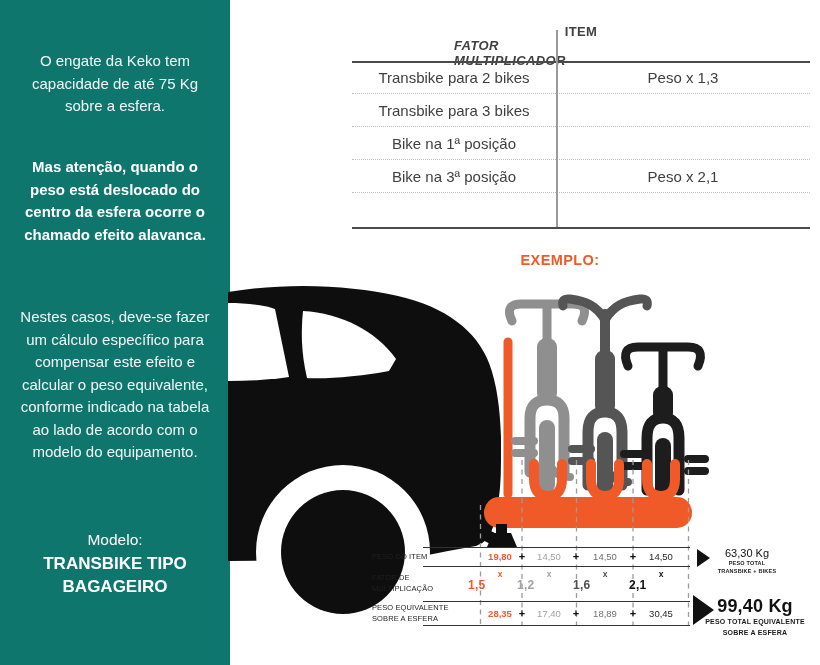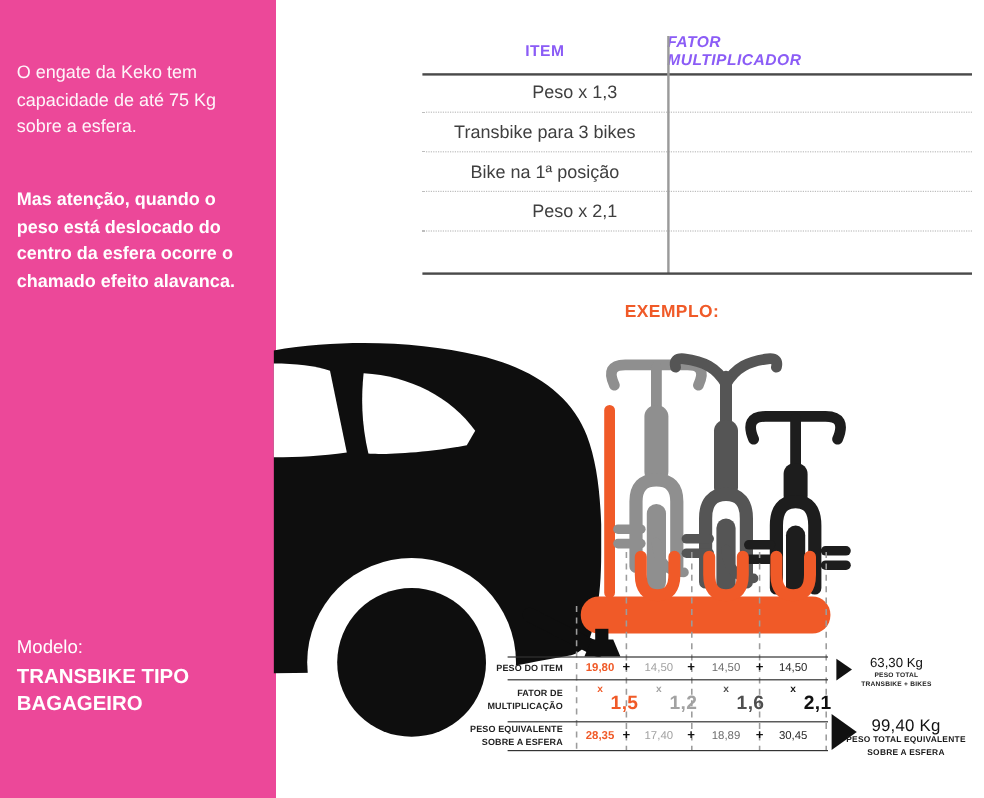--- a/index.html
+++ b/index.html
@@ -4,106 +4,109 @@
 <style>
   * { margin:0; padding:0; box-sizing:border-box; }
   body { background:#fff; }
   .page {
     position:relative; width:820px; height:665px; background:#fff;
     overflow:hidden; font-family:"Liberation Sans", sans-serif;
   }
   
   .sidebar {
     position:absolute; left:0; top:0; width:230px; height:665px;
-    background:#ec4899; color:#fff; 
+    background:#0f766e; color:#fff; text-align:center;
   }
   .sidebar p { position:absolute; left:14px; width:202px; font-size:15px; line-height:1.5; color:rgba(255,255,255,0.95); }
   .sb-p1 { top:50px; }
   .sb-p2 { top:156px; font-weight:bold; font-size:16px; color:#fff !important; line-height:1.42; }
   .sb-p3 { top:306px; line-height:1.62; }
   .sb-model { position:absolute; left:14px; width:202px; top:528px; }
   .sb-model-label { font-size:15.5px; line-height:1.5; }
   .sb-model-name { font-size:17px; font-weight:bold; line-height:1.35; margin-top:2px; }
   
   .ftable { position:absolute; left:352px; top:24px; width:458px; height:206px; }
-  .ft-header { display:flex; height:37px; align-items:center; color:#8b5cf6; font-weight:bold; font-size:13px; letter-spacing:0.4px; }
+  .ft-header { display:flex; height:37px; align-items:center; color:#404040; font-weight:bold; font-size:13px; letter-spacing:0.4px;flex-direction:column; }
   .ft-h-item { width:204px; text-align:center; }
   .ft-h-factor { width:254px; text-align:left;font-style:italic; }
   .ft-h-factor span { display:inline-block; width:140px; line-height:1.15; }
   .ft-solid { position:absolute; left:0; width:458px; height:2px; background:#4a4a4a; }
   .ft-solid-top { top:37px; }
   .ft-solid-bottom { top:203px; }
   .ft-vline { position:absolute; left:204px; top:6px; width:1.5px; height:198px; background:#9a9a9a; }
   .ft-row { display:flex; height:33px; align-items:center; font-size:15px; color:#3f3f3f; border-bottom:1px dotted #bdbdbd; }
   .ft-row:first-of-type { margin-top:2px; }
   .ft-row:last-of-type { border-bottom:none; }
   .ft-c-item { width:204px; text-align:center; }
   .ft-c-factor { width:254px; text-align:center; }
   
   .exemplo { position:absolute; left:460px; top:252px; width:200px; text-align:center;
              color:#F05A28; font-weight:bold; font-size:14.5px; letter-spacing:0.4px; }
   
   .illu { position:absolute; left:228px; top:278px; }
   
   .cline { position:absolute; left:423px; width:267px; height:1.3px; background:#333; }
-  .clabel { position:absolute; left:385px; width:84px; text-align:right; font-size:7.5px;
-            font-weight:bold; color:#1f1f1f; letter-spacing:0.1px; }
+  .clabel { position:absolute; left:372px; width:84px; text-align:left; font-size:7.5px;
+            font-weight:normal; color:#1f1f1f; letter-spacing:0.1px; }
   .cval { position:absolute; width:64px; text-align:center; font-size:9.5px; font-weight:500; }
   .cplus { position:absolute; width:16px; text-align:center; font-size:11px; font-weight:900; color:#111; }
   .cx { position:absolute; width:64px; text-align:center; font-size:8.5px; font-weight:bold; }
-  .cfactor { position:absolute; width:64px; text-align:right; font-size:16px; font-weight:800; letter-spacing:0.3px; }
+  .cfactor { position:absolute; width:64px; text-align:left; font-size:12px; font-weight:800; letter-spacing:0.3px; }
   .c-orange { color:#F05A28 !important; font-weight:bold; }
   .c-g1 { color:#a2a2a2; }
   .c-g2 { color:#6e6e6e; }
   .c-g3 { color:#262626; }
   .cf-g1 { color:#a2a2a2; }
   .cf-g2 { color:#4f4f4f; }
   .cf-g3 { color:#101010; }
   .arrow-sm { position:absolute; left:697px; top:549px; width:0; height:0;
               border-top:9px solid transparent; border-bottom:9px solid transparent; border-left:13px solid #111; }
   .arrow-lg { position:absolute; left:693px; top:595px; width:0; height:0;
               border-top:15px solid transparent; border-bottom:15px solid transparent; border-left:21px solid #111; }
   .total1 { position:absolute; left:711px; top:547px; width:72px; text-align:center; color:#111; }
   .total1 .kg { font-size:11px; font-weight:normal; }
   .total1 .cap { font-size:5.5px; font-weight:bold; letter-spacing:0.2px; line-height:1.5; color:#222; }
   .total2 { position:absolute; left:700px; top:596px; width:110px; text-align:center; color:#111; }
-  .total2 .kg { font-size:14px; font-weight:400; letter-spacing:0.2px; }
+  .total2 .kg { font-size:18px; font-weight:700; letter-spacing:0.2px; }
   .total2 .cap { font-size:7px; font-weight:bold; letter-spacing:0.2px; line-height:1.55; color:#1a1a1a; }
 </style>
 </head>
 <body>
 
 <div class="page">
 
   <aside class="sidebar">
     <p class="sb-p1">O engate da Keko tem capacidade de até 75 Kg sobre a esfera.</p>
     <p class="sb-p2">Mas atenção, quando o peso está deslocado do centro da esfera ocorre o chamado efeito alavanca.</p>
+    <p class="sb-p3">Nestes casos, deve-se fazer um cálculo específico para compensar este efeito e calcular o peso equivalente, conforme indicado na tabela ao lado de acordo com o modelo do equipamento.</p>
     <div class="sb-model">
       <div class="sb-model-label">Modelo:</div>
       <div class="sb-model-name">TRANSBIKE TIPO BAGAGEIRO</div>
     </div>
   </aside>
 
   <section class="ftable">
     <div class="ft-header">
       <div class="ft-h-item">ITEM</div>
       <div class="ft-h-factor"><span>FATOR MULTIPLICADOR</span></div>
     </div>
     <div class="ft-solid ft-solid-top"></div>
     <div class="ft-vline"></div>
     <div class="ft-row">
+      <div class="ft-c-item">Transbike para 2 bikes</div>
       <div class="ft-c-factor">Peso x 1,3</div>
     </div>
     <div class="ft-row">
       <div class="ft-c-item">Transbike para 3 bikes</div>
     </div>
     <div class="ft-row">
       <div class="ft-c-item">Bike na 1ª posição</div>
     </div>
     <div class="ft-row">
+      <div class="ft-c-item">Bike na 3ª posição</div>
       <div class="ft-c-factor">Peso x 2,1</div>
     </div>
     <div class="ft-solid ft-solid-bottom"></div>
   </section>
 
   <div class="exemplo">EXEMPLO:</div>
 
   <svg class="illu" width="592" height="352" viewBox="228 278 592 352">
 
     <g>

